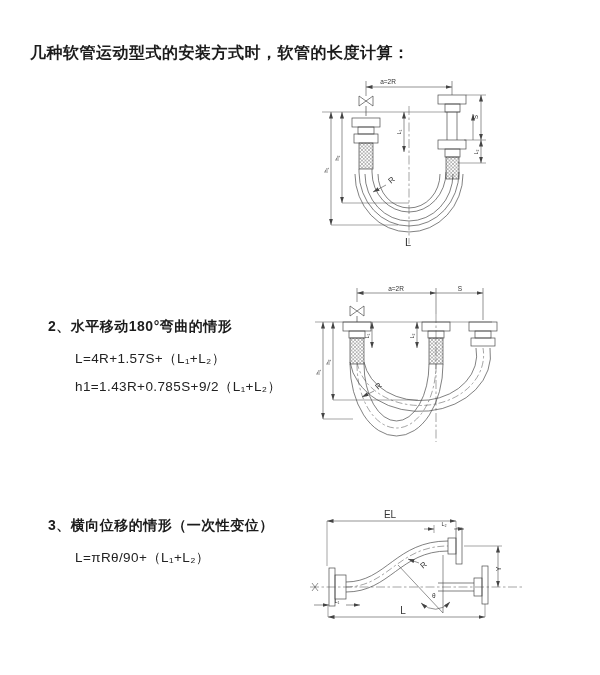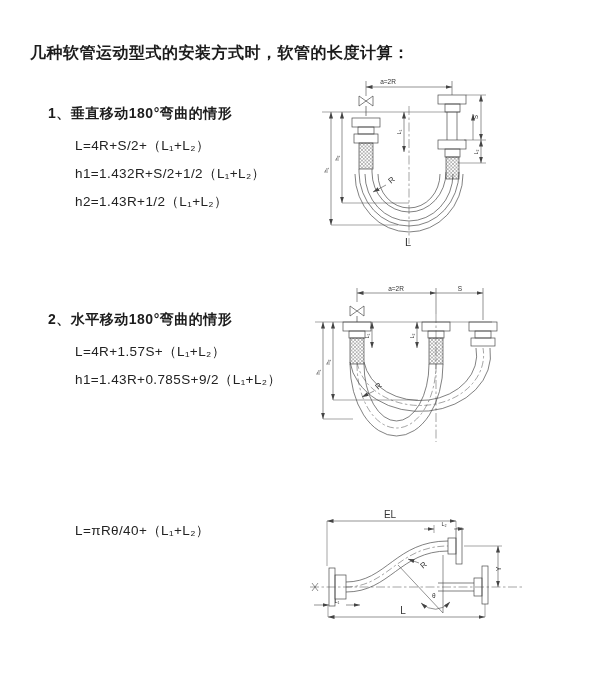--- a/index.html
+++ b/index.html
@@ -12,35 +12,30 @@
   .diag{position:absolute;}
   svg text{font-family:"Liberation Sans","DejaVu Sans",sans-serif;fill:#333;}
 </style>
 </head>
 <body>
 
 <div class="page">
 
   <div class="title">几种软管运动型式的安装方式时，软管的长度计算：</div>
 
-  <div class="section" style="top:105px;">
-    <div class="sec-heading">1、垂直移动180°弯曲的情形</div>
-    <div class="formula">L=4R+S/2+（L₁+L₂）</div>
-    <div class="formula">h1=1.432R+S/2+1/2（L₁+L₂）</div>
-    <div class="formula">h2=1.43R+1/2（L₁+L₂）</div>
-  </div>
-
-  <div class="section" style="top:311px;">
+
+  <div class="section" style="top:318px;">
     <div class="sec-heading">2、水平移动180°弯曲的情形</div>
     <div class="formula">L=4R+1.57S+（L₁+L₂）</div>
     <div class="formula">h1=1.43R+0.785S+9/2（L₁+L₂）</div>
   </div>
 
   <div class="section" style="top:517px;">
-    <div class="formula">L=πRθ/40+（L₁+L₂）</div>
+    <div class="sec-heading">3、横向位移的情形（一次性变位）</div>
+    <div class="formula">L=πRθ/90+（L₁+L₂）</div>
   </div>
 
   <svg class="diag" style="left:306px;top:66px;" width="292" height="196" viewBox="0 0 292 196">
     <defs>
       <pattern id="b1" width="3.5" height="3.5" patternUnits="userSpaceOnUse">
         <path d="M0,3.5 L3.5,0 M0,0 L3.5,3.5" stroke="#555" stroke-width="0.4" fill="none"></path>
       </pattern>
       <marker id="a1" markerWidth="7" markerHeight="5" refX="6.5" refY="2" orient="auto-start-reverse" markerUnits="userSpaceOnUse">
         <path d="M0,0 L6.5,2 L0,4 Z" fill="#444"></path>
       </marker>

